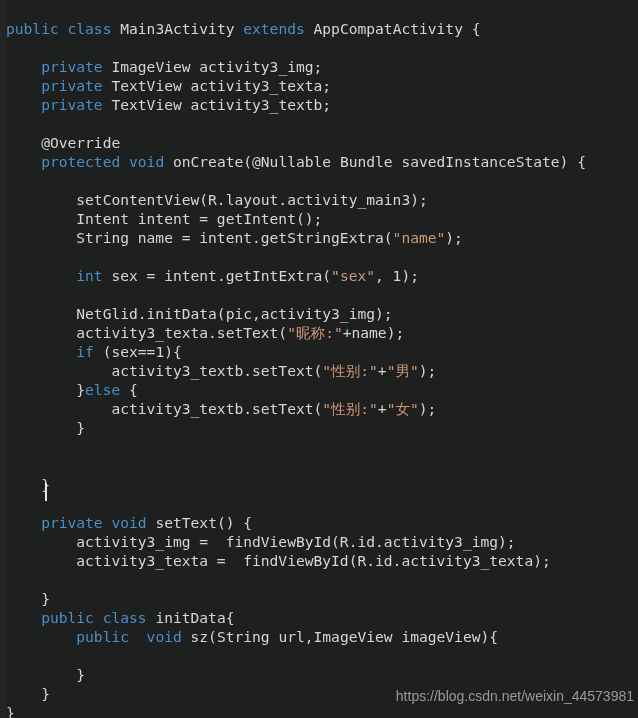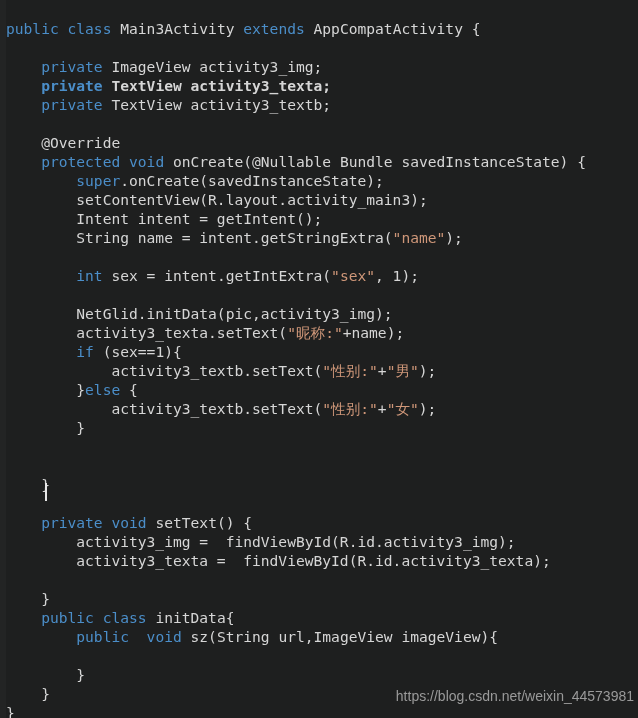--- a/index.html
+++ b/index.html
@@ -115,26 +115,25 @@
       <div class="gutter-num" style="top: 634px;">48</div>
       <div class="gutter-num" style="top: 653px;">49</div>
       <div class="gutter-num" style="top: 672px;">50</div>
       <div class="gutter-num" style="top: 691px;">51</div>
     </div>
 
   <div id="code">
       <div class="line" style="top: 7px;"><span class="kw">public</span><span class="txt"> </span><span class="kw">class</span><span class="txt"> Main3Activity </span><span class="kw">extends</span><span class="txt"> AppCompatActivity {</span></div>
       <div class="line" style="top: 26px;">&nbsp;</div>
       <div class="line" style="top: 45px;"><span class="txt">    </span><span class="kw">private</span><span class="txt"> ImageView activity3_img;</span></div>
-      <div class="line" style="top: 64px; font-weight: bold;"><span class="txt">    </span><span class="kw">private</span><span class="txt"> TextView activity3_texta;</span></div>
+      <div class="line" style="top: 64px;"><span class="txt">    </span><span class="kw">private</span><span class="txt"> TextView activity3_texta;</span></div>
       <div class="line" style="top: 83px;"><span class="txt">    </span><span class="kw">private</span><span class="txt"> TextView activity3_textb;</span></div>
       <div class="line" style="top: 102px;">&nbsp;</div>
       <div class="line" style="top: 121px;"><span class="txt">    @Override</span></div>
       <div class="line" style="top: 140px;"><span class="txt">    </span><span class="kw">protected</span><span class="txt"> </span><span class="kw">void</span><span class="txt"> onCreate(@Nullable Bundle savedInstanceState) {</span></div>
-      <div class="line" style="top: 159px;"><span class="txt">        </span><span class="kw">super</span><span class="txt">.onCreate(savedInstanceState);</span></div>
       <div class="line" style="top: 178px;"><span class="txt">        setContentView(R.layout.activity_main3);</span></div>
       <div class="line" style="top: 216px;"><span class="txt">        String name = intent.getStringExtra(</span><span class="str">"name"</span><span class="txt">);</span></div>
       <div class="line" style="top: 197px;"><span class="txt">        Intent intent = getIntent();</span></div>
       <div class="line" style="top: 254px;"><span class="txt">        </span><span class="kw">int</span><span class="txt"> sex = intent.getIntExtra(</span><span class="str">"sex"</span><span class="txt">, 1);</span></div>
       <div class="line" style="top: 292px;"><span class="txt">        NetGlid.initData(pic,activity3_img);</span></div>
       <div class="line" style="top: 311px;"><span class="txt">        activity3_texta.setText(</span><span class="str">"昵称:"</span><span class="txt">+name);</span></div>
       <div class="line" style="top: 330px;"><span class="txt">        </span><span class="kw">if</span><span class="txt"> (sex==1){</span></div>
       <div class="line" style="top: 349px;"><span class="txt">            activity3_textb.setText(</span><span class="str">"性别:"</span><span class="txt">+</span><span class="str">"男"</span><span class="txt">);</span></div>
       <div class="line" style="top: 368px; text-align: right;"><span class="txt">        }</span><span class="kw">else</span><span class="txt"> {</span></div>
       <div class="line" style="top: 387px;"><span class="txt">            activity3_textb.setText(</span><span class="str">"性别:"</span><span class="txt">+</span><span class="str">"女"</span><span class="txt">);</span></div>

